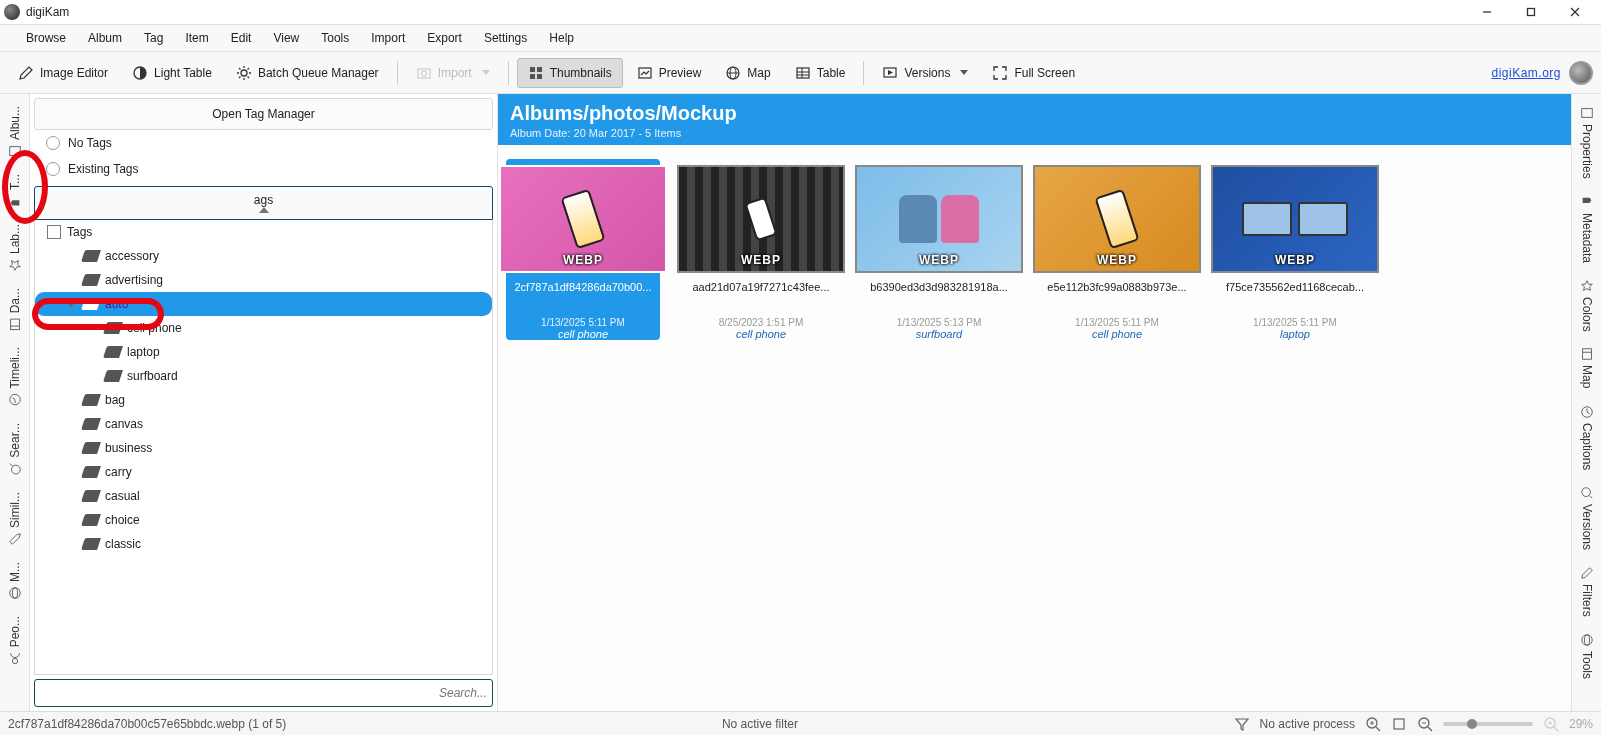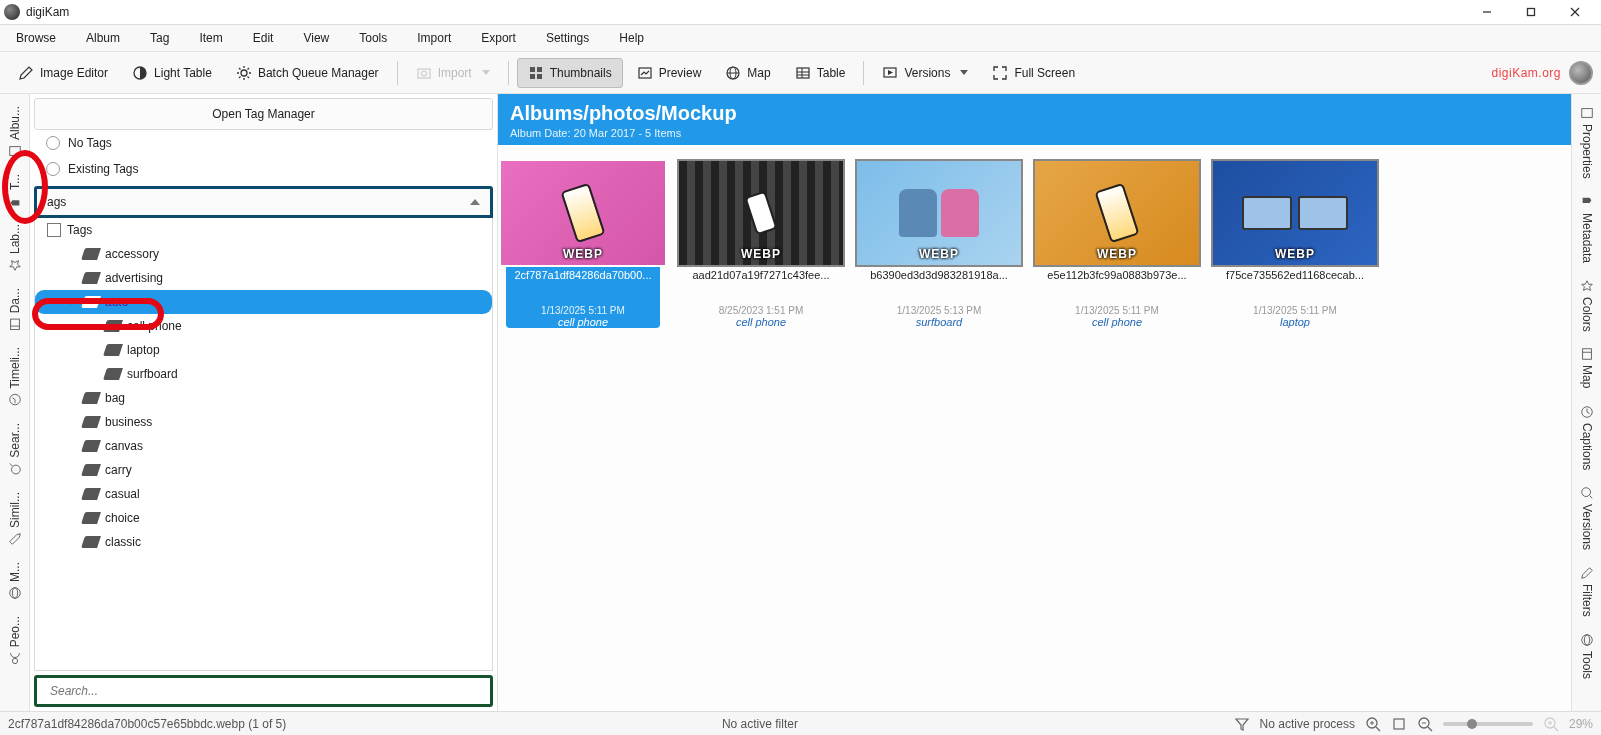--- a/index.html
+++ b/index.html
@@ -4,72 +4,72 @@
 <style>
 * { margin: 0; padding: 0; box-sizing: border-box; font-family: "Segoe UI", Tahoma, sans-serif; font-size: 12px; }
 html, body { width: 1601px; height: 735px; overflow: hidden; background: #f0f0f0; color: #222; }
 .titlebar { height: 25px; background: #fff; border-bottom: 1px solid #ddd; display: flex; align-items: center; padding: 0 4px; }
 .titlebar .app-icon { width: 16px; height: 16px; border-radius: 50%; background: radial-gradient(circle at 35% 35%, #888, #222); margin-right: 6px; }
 .titlebar .title { flex: 0 0 auto; }
 .titlebar .spacer { flex: 1; }
 .titlebar .win-btn { width: 44px; height: 25px; display: flex; align-items: center; justify-content: center; cursor: pointer; }
 .titlebar .win-btn svg { width: 10px; height: 10px; }
 
-.menubar { height: 27px; background: #f8f8f8; border-bottom: 1px solid #e1e1e1; display: flex; align-items: center; padding: 0 6px; gap: 10px; }
+.menubar { height: 27px; background: #f8f8f8; border-bottom: 1px solid #e1e1e1; display: flex; align-items: center; padding: 0 16px; gap: 2px; }
 .menubar .menu-item { padding: 4px 10px; border-radius: 3px; cursor: pointer; }
 
 .toolbar { height: 42px; background: #f8f8f8; border-bottom: 1px solid #e1e1e1; display: flex; align-items: center; padding: 0 8px; gap: 4px; }
 .tool-btn { display: flex; align-items: center; padding: 6px 10px; gap: 6px; border-radius: 3px; cursor: pointer; }
 .tool-btn.disabled { color: #bbb; cursor: default; }
 .tool-btn.active { background: #dcdcdc; border: 1px solid #bdbdbd; }
 .tool-sep { width: 1px; height: 24px; background: #ccc; margin: 0 4px; }
 .tool-ico { width: 16px; height: 16px; display: inline-flex; align-items: center; justify-content: center; }
-.toolbar .brand { margin-left: auto; display: flex; align-items: center; gap: 8px; color: #ef4444; font-size: 20px; font-weight: 300; letter-spacing: 0.5px; }
+.toolbar .brand { margin-left: auto; display: flex; align-items: center; gap: 8px; color: #1d4ed8; font-size: 20px; font-weight: 300; letter-spacing: 0.5px; text-decoration: underline; }
 .brand-logo { width: 24px; height: 24px; border-radius: 50%; background: radial-gradient(circle at 35% 35%, #bbb, #555); border: 2px solid #999; }
 
 .dropdown-caret { width: 0; height: 0; border-left: 4px solid transparent; border-right: 4px solid transparent; border-top: 5px solid #555; margin-left: 4px; }
 
 .workspace { display: flex; height: calc(735px - 25px - 27px - 42px - 24px); }
 
 .vstrip { width: 30px; background: #f8f8f8; border-right: 1px solid #e1e1e1; display: flex; flex-direction: column; align-items: center; gap: 0; padding-top: 4px; }
 .vstrip.right { border-right: none; border-left: 1px solid #e1e1e1; }
 .vtab { writing-mode: vertical-rl; transform: rotate(180deg); padding: 8px 2px; font-size: 11px; color: #333; cursor: pointer; display: flex; align-items: center; gap: 4px; }
 .vtab.right-side { transform: none; }
 .vtab-ico { width: 14px; height: 14px; display: inline-flex; align-items: center; justify-content: center; }
 
 .sidebar-left { width: 468px; background: #fff; border-right: 1px solid #e1e1e1; display: flex; flex-direction: column; position: relative; }
 .open-tag-mgr { margin: 4px 4px 0 4px; padding: 8px; background: #fbfbfb; border: 1px solid #d9d9d9; border-radius: 3px; text-align: center; cursor: pointer; }
 .radio-row { padding: 6px 16px; display: flex; align-items: center; gap: 8px; }
 .radio-dot { width: 14px; height: 14px; border: 1px solid #999; border-radius: 50%; }
-.tag-filter-header { margin: 4px 4px 0 4px; padding: 6px 10px; border: 3px solid #0c4a6e; border-radius: 3px 3px 0 0; display: flex; align-items: center; justify-content: space-between; background: #fafafa; }
+.tag-filter-header { margin: 4px 4px 0 4px; padding: 6px 10px; border: 1px solid #0c4a6e; border-radius: 3px 3px 0 0; display: flex; align-items: center; justify-content: space-between; background: #fafafa; flex-direction: column; }
 .tag-caret-up { width: 0; height: 0; border-left: 5px solid transparent; border-right: 5px solid transparent; border-bottom: 6px solid #777; }
 
 .tag-tree { flex: 1; margin: 0 4px; border: 1px solid #d9d9d9; border-top: none; overflow-y: scroll; background: #fff; }
 .tree-row { display: flex; align-items: center; padding: 5px 6px; gap: 6px; cursor: pointer; position: relative; }
 .tree-row.selected { background: #2199e8; color: #4c1d95; border-radius: 9px; }
 .tree-row .indent0 { width: 0; }
 .tree-row .indent1 { width: 18px; }
 .tree-row .indent2 { width: 40px; }
 .tree-chevron { width: 12px; height: 12px; display: inline-flex; align-items: center; justify-content: center; color: #666; }
 .tree-chevron.down:before { content: ""; width: 0; height: 0; border-left: 5px solid transparent; border-right: 5px solid transparent; border-top: 6px solid currentColor; }
 .tag-icon { width: 16px; height: 12px; transform: skewX(-18deg); background: #555; border-radius: 2px 0 0 2px; display: inline-block; }
 .root-icon { width: 14px; height: 14px; border: 1px solid #777; background: #fff; }
 
 .search-row { margin: 4px; }
-.search-row input { width: 100%; padding: 6px 13px; border: 3px solid #14532d; border-radius: 3px; font-style: italic; color: #888; }
+.search-row input { width: 100%; padding: 6px 5px; border: 1px solid #14532d; border-radius: 3px; font-style: italic; color: #888; text-align: right; }
 
 .main-view { flex: 1; background: #fdfdfd; display: flex; flex-direction: column; }
 .album-header { background: #2199e8; color: #fff; padding: 8px 12px 6px; }
 .album-header h2 { font-size: 20px; font-weight: 600; }
 .album-header .sub { font-size: 11px; color: #e4f2fc; margin-top: 2px; }
 
 .thumbs { padding: 14px 8px; display: flex; gap: 24px; flex-wrap: wrap; align-content: flex-start; overflow-y: auto; }
 .thumb-card { width: 154px; display: flex; flex-direction: column; align-items: center; text-align: center; cursor: pointer; }
 .thumb-card.selected { background: #2199e8; color: #fff; border-radius: 4px; }
-.thumb-box { width: 168px; height: 108px; border: 2px solid #888; position: relative; overflow: hidden; display: flex; align-items: center; justify-content: center; }
+.thumb-box { width: 168px; height: 108px; border: 2px solid #888; margin: 6px; position: relative; overflow: hidden; display: flex; align-items: center; justify-content: center; }
 .thumb-card.selected .thumb-box { border-color: #fff; }
 .thumb-label-badge { position: absolute; bottom: 4px; left: 50%; transform: translateX(-50%); font-weight: 800; color: #fff; font-size: 12px; text-shadow: 0 0 3px #000, 0 0 3px #000; letter-spacing: 1px; }
 .thumb-name { width: 140px; white-space: nowrap; overflow: hidden; text-overflow: ellipsis; font-size: 11px; margin-top: 2px; }
 .thumb-date { font-size: 10px; color: #999; margin-top: 24px; }
 .thumb-card.selected .thumb-date { color: #e4f2fc; }
 .thumb-tag { font-size: 11px; color: #2068b6; font-style: italic; }
 .thumb-card.selected .thumb-tag { color: #fff; }
 
 
 .bg-pink { background: linear-gradient(135deg,#e96fc0,#d456a9); }
@@ -395,27 +395,27 @@
         <div class="tree-row">
           <span class="indent1"></span>
           <span style="width: 12px;"></span>
           <span class="tag-icon"></span>
           <span>bag</span>
         </div>
         <div class="tree-row">
           <span class="indent1"></span>
           <span style="width: 12px;"></span>
           <span class="tag-icon"></span>
+          <span>canvas</span>
+        </div>
+        <div class="tree-row">
+          <span class="indent1"></span>
+          <span style="width: 12px;"></span>
+          <span class="tag-icon"></span>
           <span>business</span>
-        </div>
-        <div class="tree-row">
-          <span class="indent1"></span>
-          <span style="width: 12px;"></span>
-          <span class="tag-icon"></span>
-          <span>canvas</span>
         </div>
         <div class="tree-row">
           <span class="indent1"></span>
           <span style="width: 12px;"></span>
           <span class="tag-icon"></span>
           <span>carry</span>
         </div>
         <div class="tree-row">
           <span class="indent1"></span>
           <span style="width: 12px;"></span>

